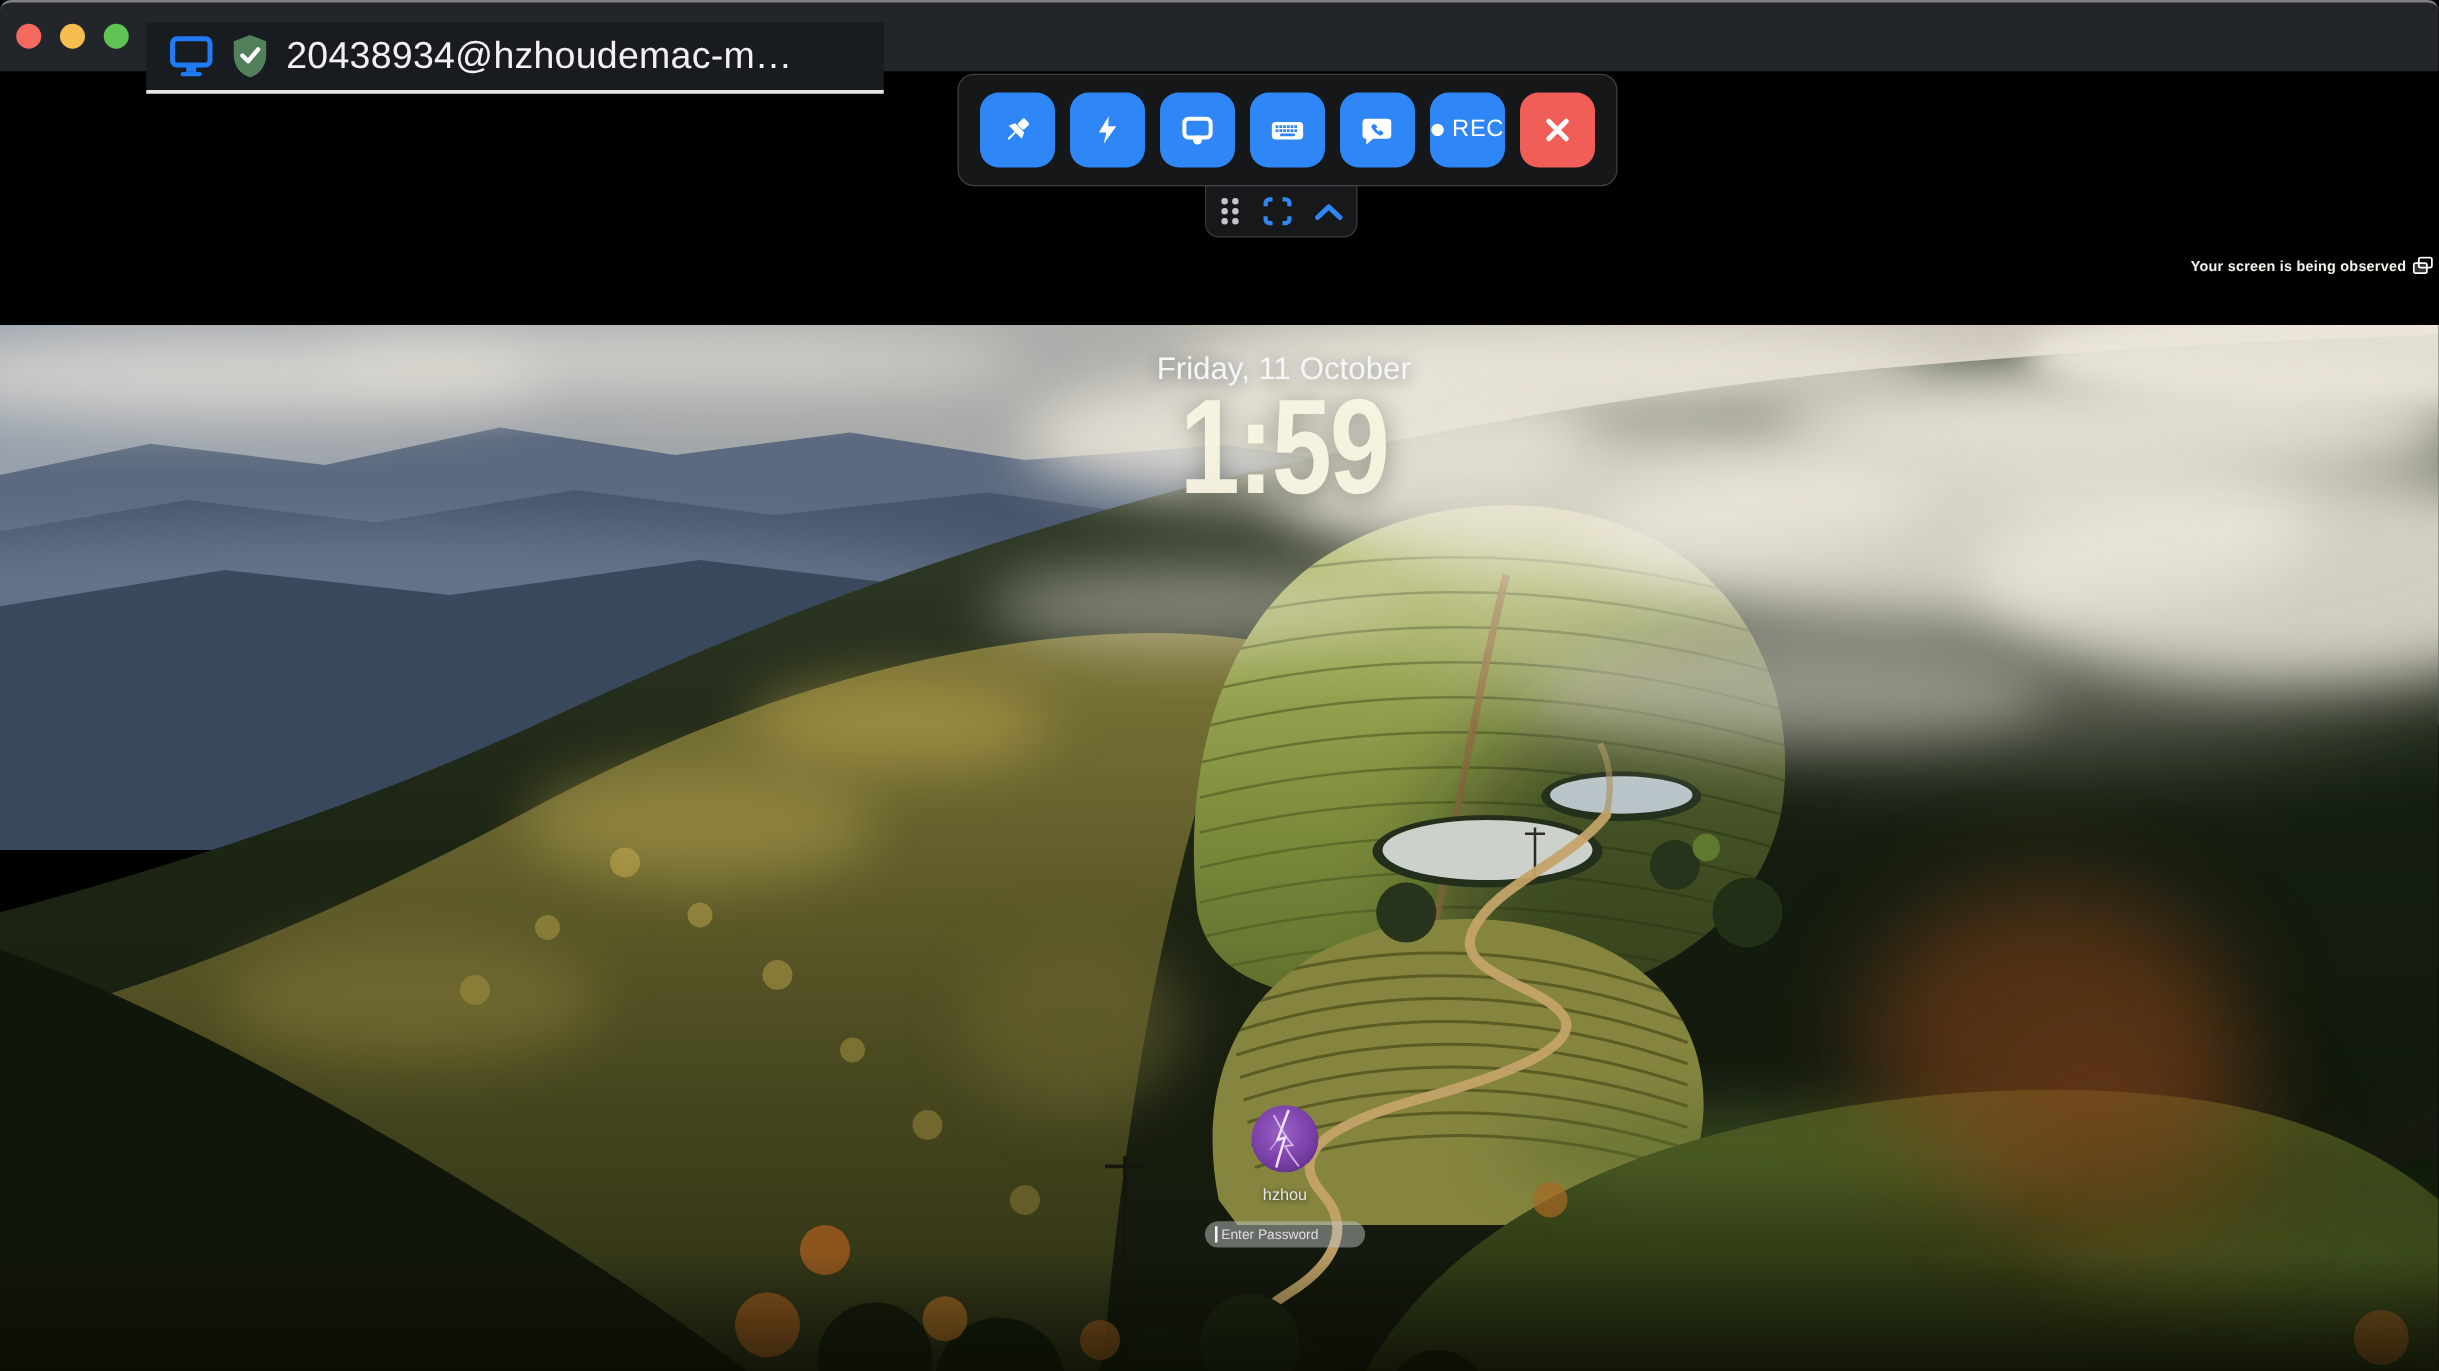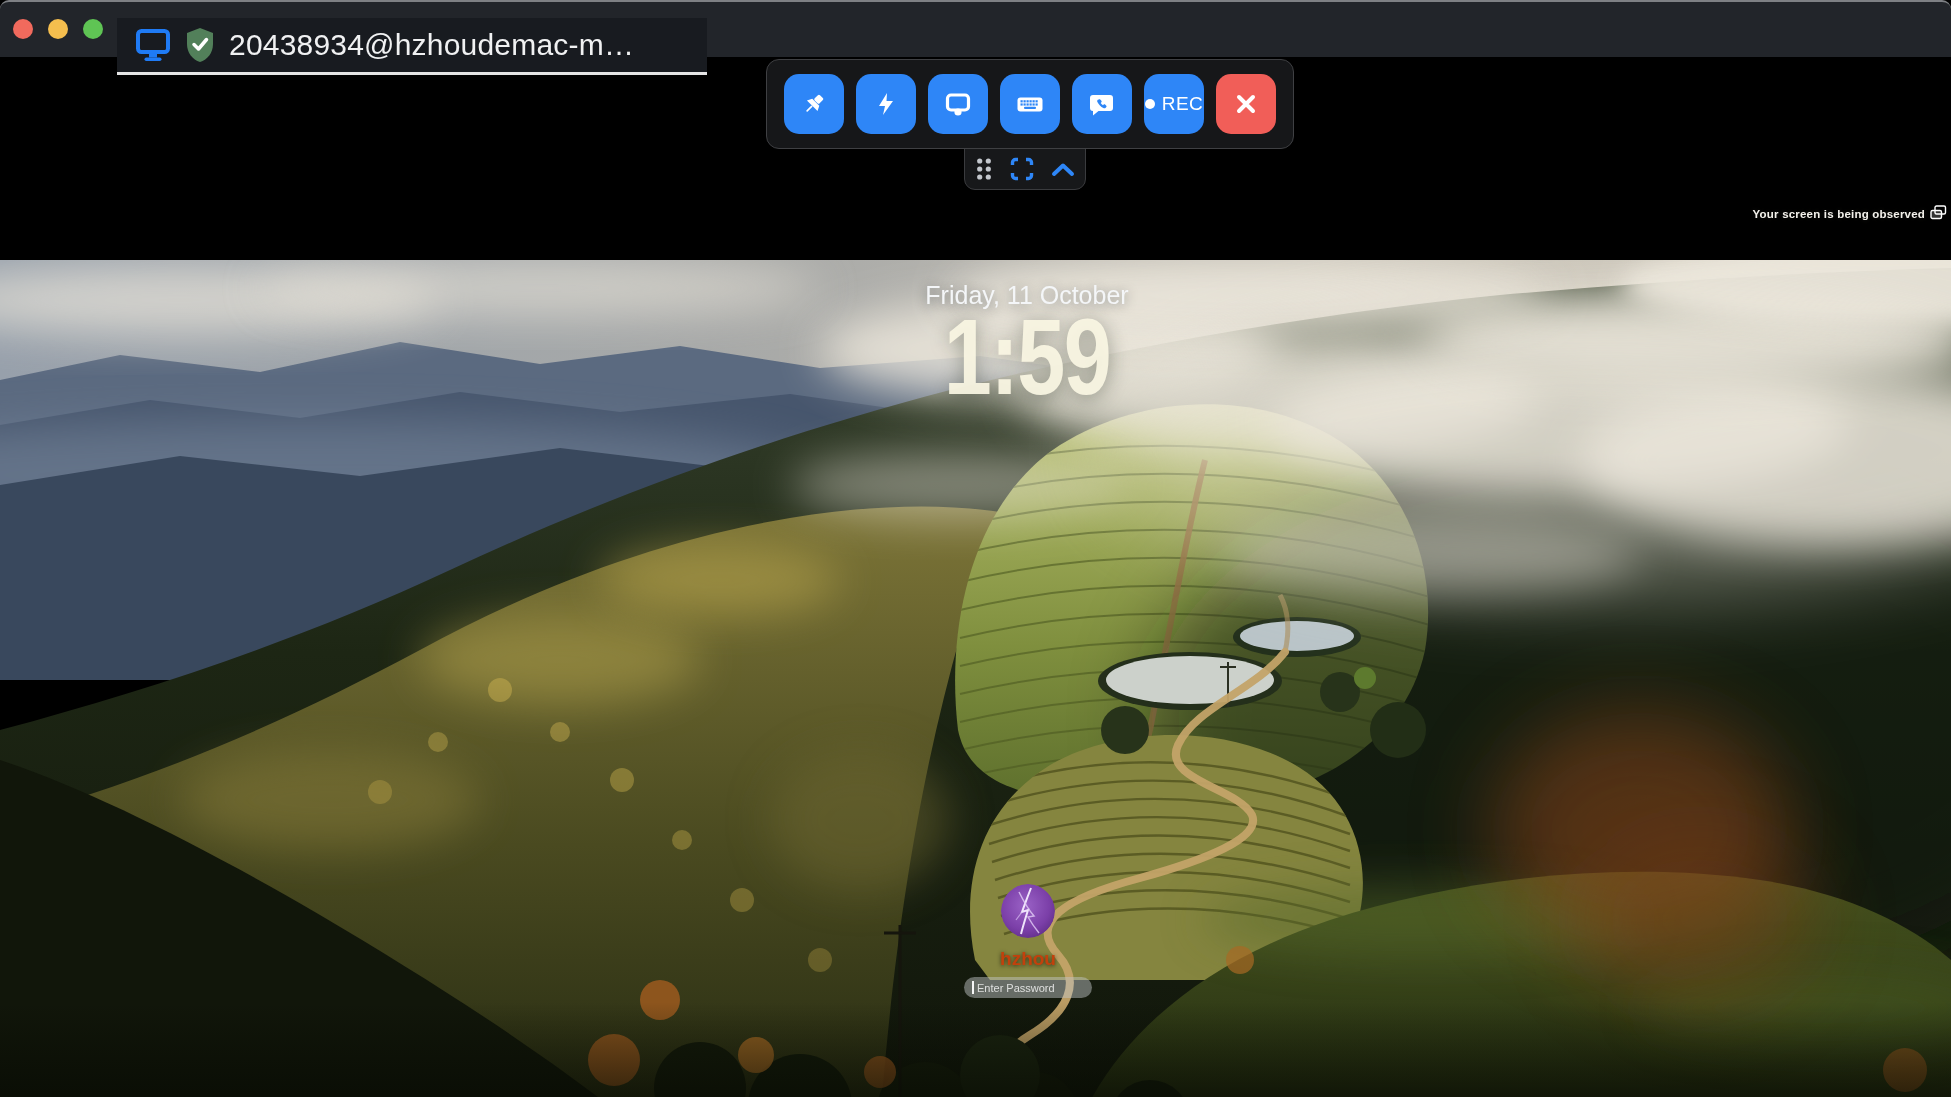--- a/index.html
+++ b/index.html
@@ -45,21 +45,21 @@
   .lock-date { position:absolute; top:281px; left:1027px; transform:translateX(-50%);
                color:#f4f6f8; font-size:25px; font-weight:400; white-space:nowrap;
                text-shadow:0 2px 12px rgba(10,20,30,.45); z-index:10; }
   .lock-clock { position:absolute; top:302px; left:1027px; transform:translateX(-50%) scaleX(.8);
                 color:rgba(250,246,227,.93); font-size:108px; font-weight:700; letter-spacing:-2px;
                 line-height:110px; white-space:nowrap;
                 text-shadow:0 3px 22px rgba(25,35,20,.4); z-index:10; }
   .avatar { position:absolute; top:884px; left:1028px; transform:translateX(-50%);
             width:54px; height:54px; border-radius:50%; overflow:hidden; z-index:10; cursor:pointer; }
   .username { position:absolute; top:948px; left:1028px; transform:translateX(-50%);
-              color:#c2410c; font-size:19px; font-weight:700;
+              color:#e5e5e5; font-size:13px; font-weight:400;
               text-shadow:0 1px 4px rgba(0,0,0,.65); z-index:10; }
   .pwd-wrap { position:absolute; top:977px; left:964px; width:128px; height:21px; z-index:10; }
   .pwd { width:128px; height:21px; border-radius:11px; border:none; outline:none;
          background:rgba(195,198,200,.48); padding:0 10px 0 13px;
          color:#fff; font-size:11px; font-family:"Liberation Sans", sans-serif; }
   .pwd::placeholder { color:rgba(255,255,255,.78); }
   .caret { position:absolute; left:8px; top:4px; width:1.5px; height:13px; background:#fff; opacity:.95; }
 </style>
 </head>
 <body>

